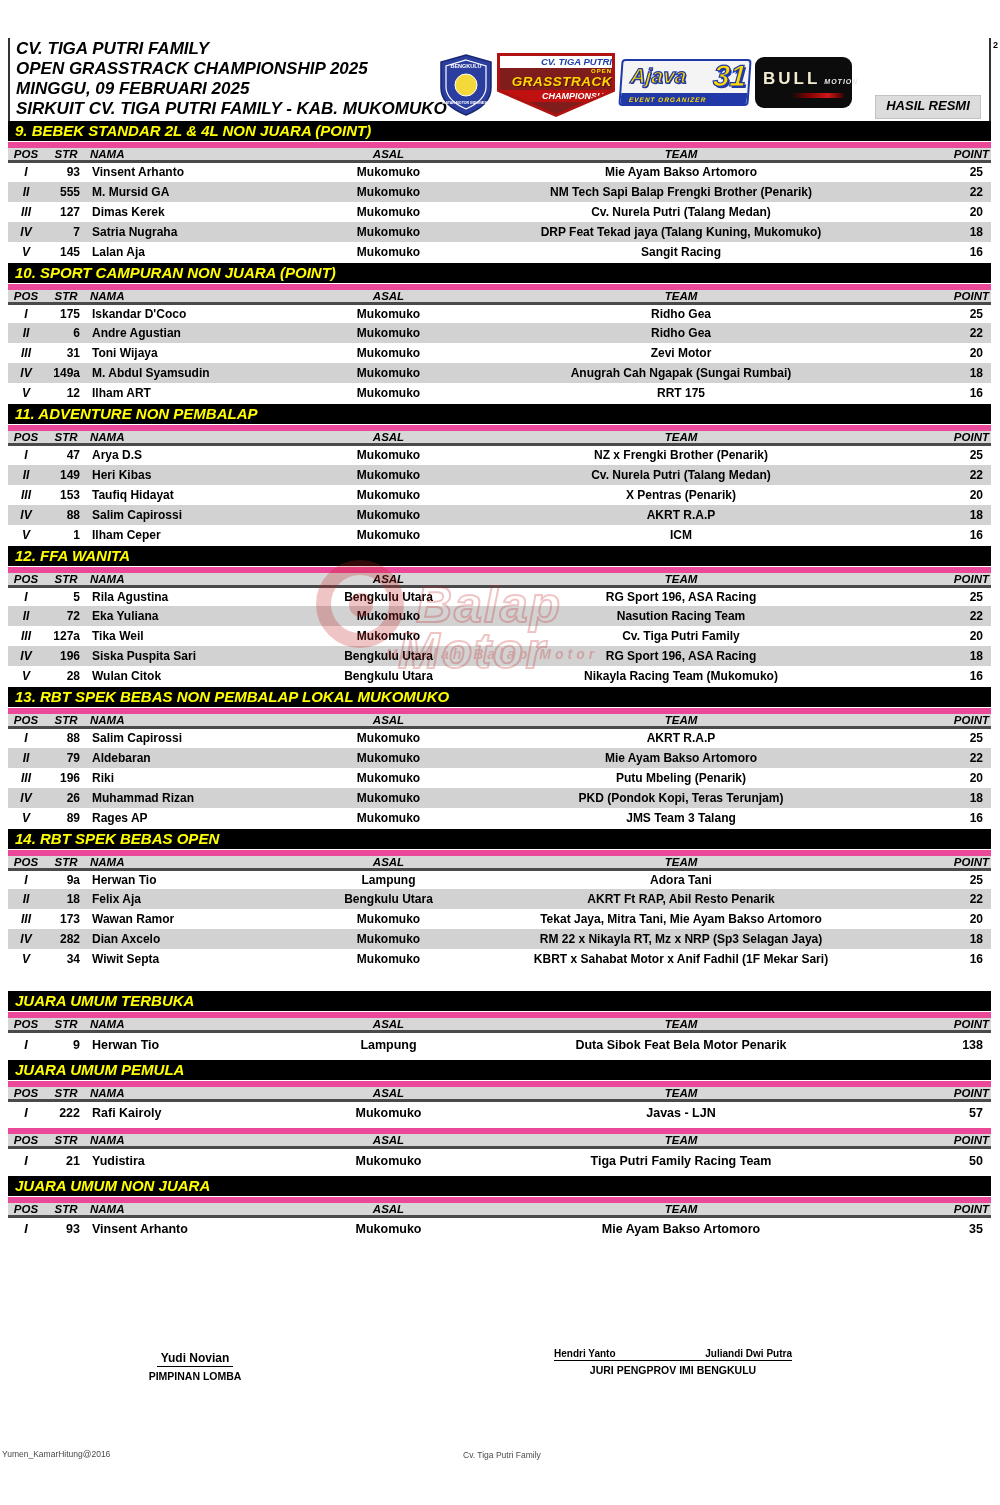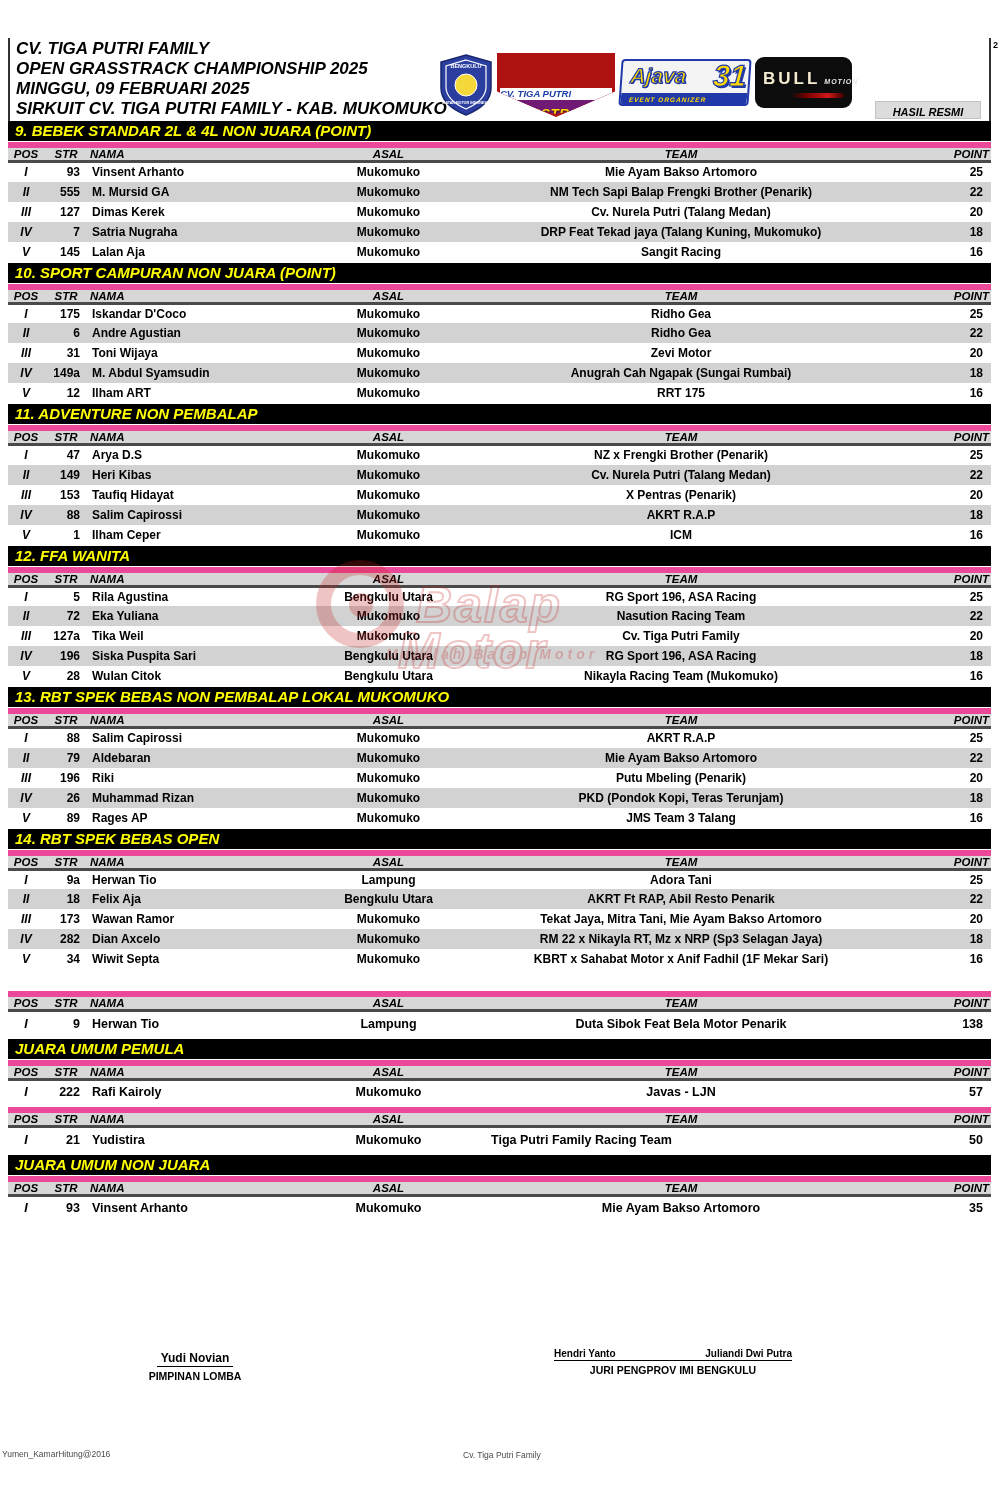--- a/index.html
+++ b/index.html
@@ -6,31 +6,31 @@
   html,body { background:#fff; }
   body { font-family:"Liberation Sans", sans-serif; }
   #doc { position:relative; width:1000px; height:1505px; background:#fff; overflow:hidden; }
 
   .page { position:absolute; left:8px; top:38px; width:983px; }
 
   
   .header-box { position:relative; height:83px; border-left:2px solid #333; border-right:2px solid #333; }
   .title-lines { padding:1px 0 0 6px; }
   .title-line { font-size:17px; font-weight:bold; font-style:italic; line-height:20px; color:#000; white-space:nowrap; }
-  .hasil-badge { position:absolute; right:8px; bottom:2px; width:106px; height:18px; background:#dcdcdc; border:1px solid #c2c2c2;
-                 font-size:11px; font-weight:bold; font-style:italic; text-align:center; line-height:20px; }
+  .hasil-badge { position:absolute; right:8px; bottom:2px; width:106px; height:24px; background:#dcdcdc; border:1px solid #c2c2c2;
+                 font-size:13px; font-weight:bold; font-style:italic; text-align:center; line-height:20px; }
   .pagenum { position:absolute; left:993px; top:40px; font-size:9px; font-weight:bold; }
 
   
   .logo { position:absolute; top:14px; }
   .imi-logo { left:428px; top:16px; }
   .gt-logo { left:487px; top:15px; width:118px; height:64px;
              clip-path:polygon(0 0,100% 0,100% 60%,50% 100%,0 60%); background:#b01212; }
   .gt-inner { position:absolute; left:3px; top:3px; right:3px; bottom:3px;
-              clip-path:polygon(0 0,100% 0,100% 58%,50% 100%,0 58%); background:#701a75; text-align:left;margin-top:32px; }
+              clip-path:polygon(0 0,100% 0,100% 58%,50% 100%,0 58%); background:#7f1d1d; text-align:right; }
   .gt-l1 { background:#fff; color:#1d3fa8; font-weight:bold; font-style:italic; font-size:9.5px; line-height:12px; }
   .gt-l2 { color:#ffe600; font-size:6px; font-weight:bold; letter-spacing:1px; line-height:7px; border-bottom:0; }
   .gt-l3 { color:#ffd900; font-size:13.5px; font-weight:900; font-style:italic; line-height:14px; text-shadow:1px 1px 0 #5a0d0d; letter-spacing:.5px; }
   .gt-l4 { background:#c01010; color:#fff; font-weight:bold; font-style:italic; font-size:9px; line-height:12px; margin-top:1px; }
   .gt-l5 { color:#ffdddd; font-size:7px; font-weight:bold; line-height:9px; }
   .ajava-logo { left:610px; top:21px; width:130px; height:47px; background:#f4f4f4; border:2px solid #2038a8; border-radius:4px; transform:skewX(-4deg); overflow:hidden; }
   .ajava-main { position:relative; height:32px; }
   .ajava-name { position:absolute; left:8px; top:3px; font-size:21px; font-weight:900; font-style:italic; color:#ffd900;
                 -webkit-text-stroke:1.2px #2038a8; text-shadow:1px 1px 0 #2038a8; }
   .ajava-num { position:absolute; right:2px; top:-2px; font-size:30px; font-weight:900; font-style:italic; color:#ffd900;
@@ -581,20 +581,23 @@
                   <td class="point">16</td>
                 </tr>
               </tbody>
           </table>
         </div>
       </div>
 
     <div class="sections juara-group">
 
         <div class="section">
+          <div class="secbar">
+            <span>JUARA UMUM TERBUKA</span>
+          </div>
           <table class="rtable">
             <colgroup>
               <col class="c-pos">
               <col class="c-str">
               <col class="c-nama">
               <col class="c-asal">
               <col class="c-team">
               <col class="c-point">
             </colgroup>
             <thead>
@@ -678,21 +681,21 @@
                 <th class="point">POINT</th>
               </tr>
             </thead>
             <tbody>
 
                 <tr>
                   <td class="pos">I</td>
                   <td class="str">21</td>
                   <td class="nama">Yudistira</td>
                   <td class="asal">Mukomuko</td>
-                  <td class="team" style="text-align: left;">Tiga Putri Family Racing Team</td>
+                  <td class="team" style="text-align: center;">Tiga Putri Family Racing Team</td>
                   <td class="point">50</td>
                 </tr>
               </tbody>
           </table>
         </div>
 
         <div class="section">
           <div class="secbar">
             <span>JUARA UMUM NON JUARA</span>
           </div>

